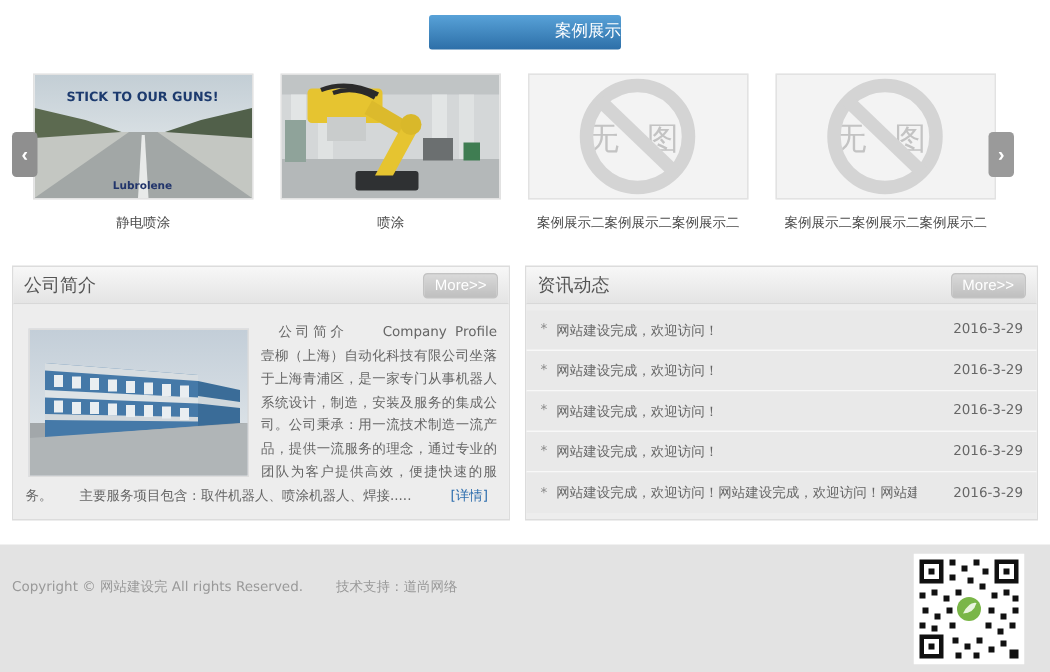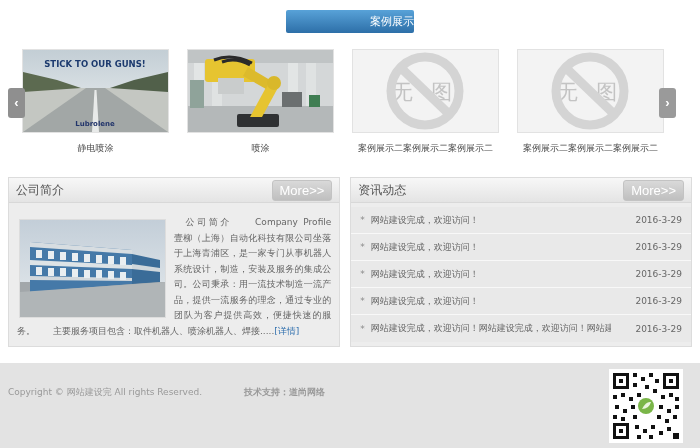--- a/index.html
+++ b/index.html
@@ -28,46 +28,46 @@
 
   
   .panels { display:flex; gap:10px; margin:10px 8px 0; }
   .panel { border:1px solid #dcdcdc; }
   .panel-left  { width:368px; }
   .panel-right { width:375px; }
   .panel-header { height:25px; background:linear-gradient(#f7f7f7,#e4e4e4);
     border-bottom:1px solid #d8d8d8; display:flex; align-items:center;
     justify-content:space-between; padding:0 7px; }
   .panel-title { font-size:12px; color:#555; }
-  .more-btn { font-size:13px; color:#fff; background:linear-gradient(#d9d9d9,#bfbfbf);
+  .more-btn { font-size:10px; color:#fff; background:linear-gradient(#d9d9d9,#bfbfbf);
     border:1px solid #c3c3c3; border-radius:3px; padding:2px 7px; cursor:pointer; }
   .panel-body { background:#ededed; height:143px; }
 
   
   .company-body { padding:12px 8px 8px; }
   .company-photo { float:left; width:147px; height:99px; border:1px solid #ddd;
     margin:4px 8px 0 2px; background:#cfd6db; }
   .company-text { font-size:9px; line-height:15.5px; color:#666; text-align:justify; }
-  .detail-link { color:#2f6fae; text-decoration:none; }
+  .detail-link { color:#2f6fae; text-decoration:none;margin-left:26px; }
 
   
   .news-body { padding-top:4px; }
   .news-row { display:flex; align-items:center; height:27px; padding:0 9px;
     border-bottom:1px solid #f8f8f8; background:#e9e9e9; font-size:9px; color:#666; cursor:pointer; }
   .news-row:last-child { border-bottom:none; }
   .news-bullet { color:#8a8a8a; margin-right:6px; }
   .news-title { flex:1; white-space:nowrap; overflow:hidden; }
   .news-date { margin-left:24px; color:#666; }
 
   
   .footer { position:relative; margin-top:16px; height:94px; background:#e3e3e3;
     padding:13px 8px 0; }
   .footer-left { width:592px; font-size:9px; color:#999; line-height:19px; }
   .copyright-line { margin-top:7px; font-size:9px; color:#999; }
-  .support { margin-left:42px;font-weight:bold; }
+  .support { margin-left:22px; }
   .qr { position:absolute; right:17px; top:6px; width:74px; height:74px; }
 </style>
 </head>
 <body>
 
 <button class="showcase-btn">案例展示</button>
 
 <div class="carousel">
   <button class="car-arrow prev">‹</button>
 

